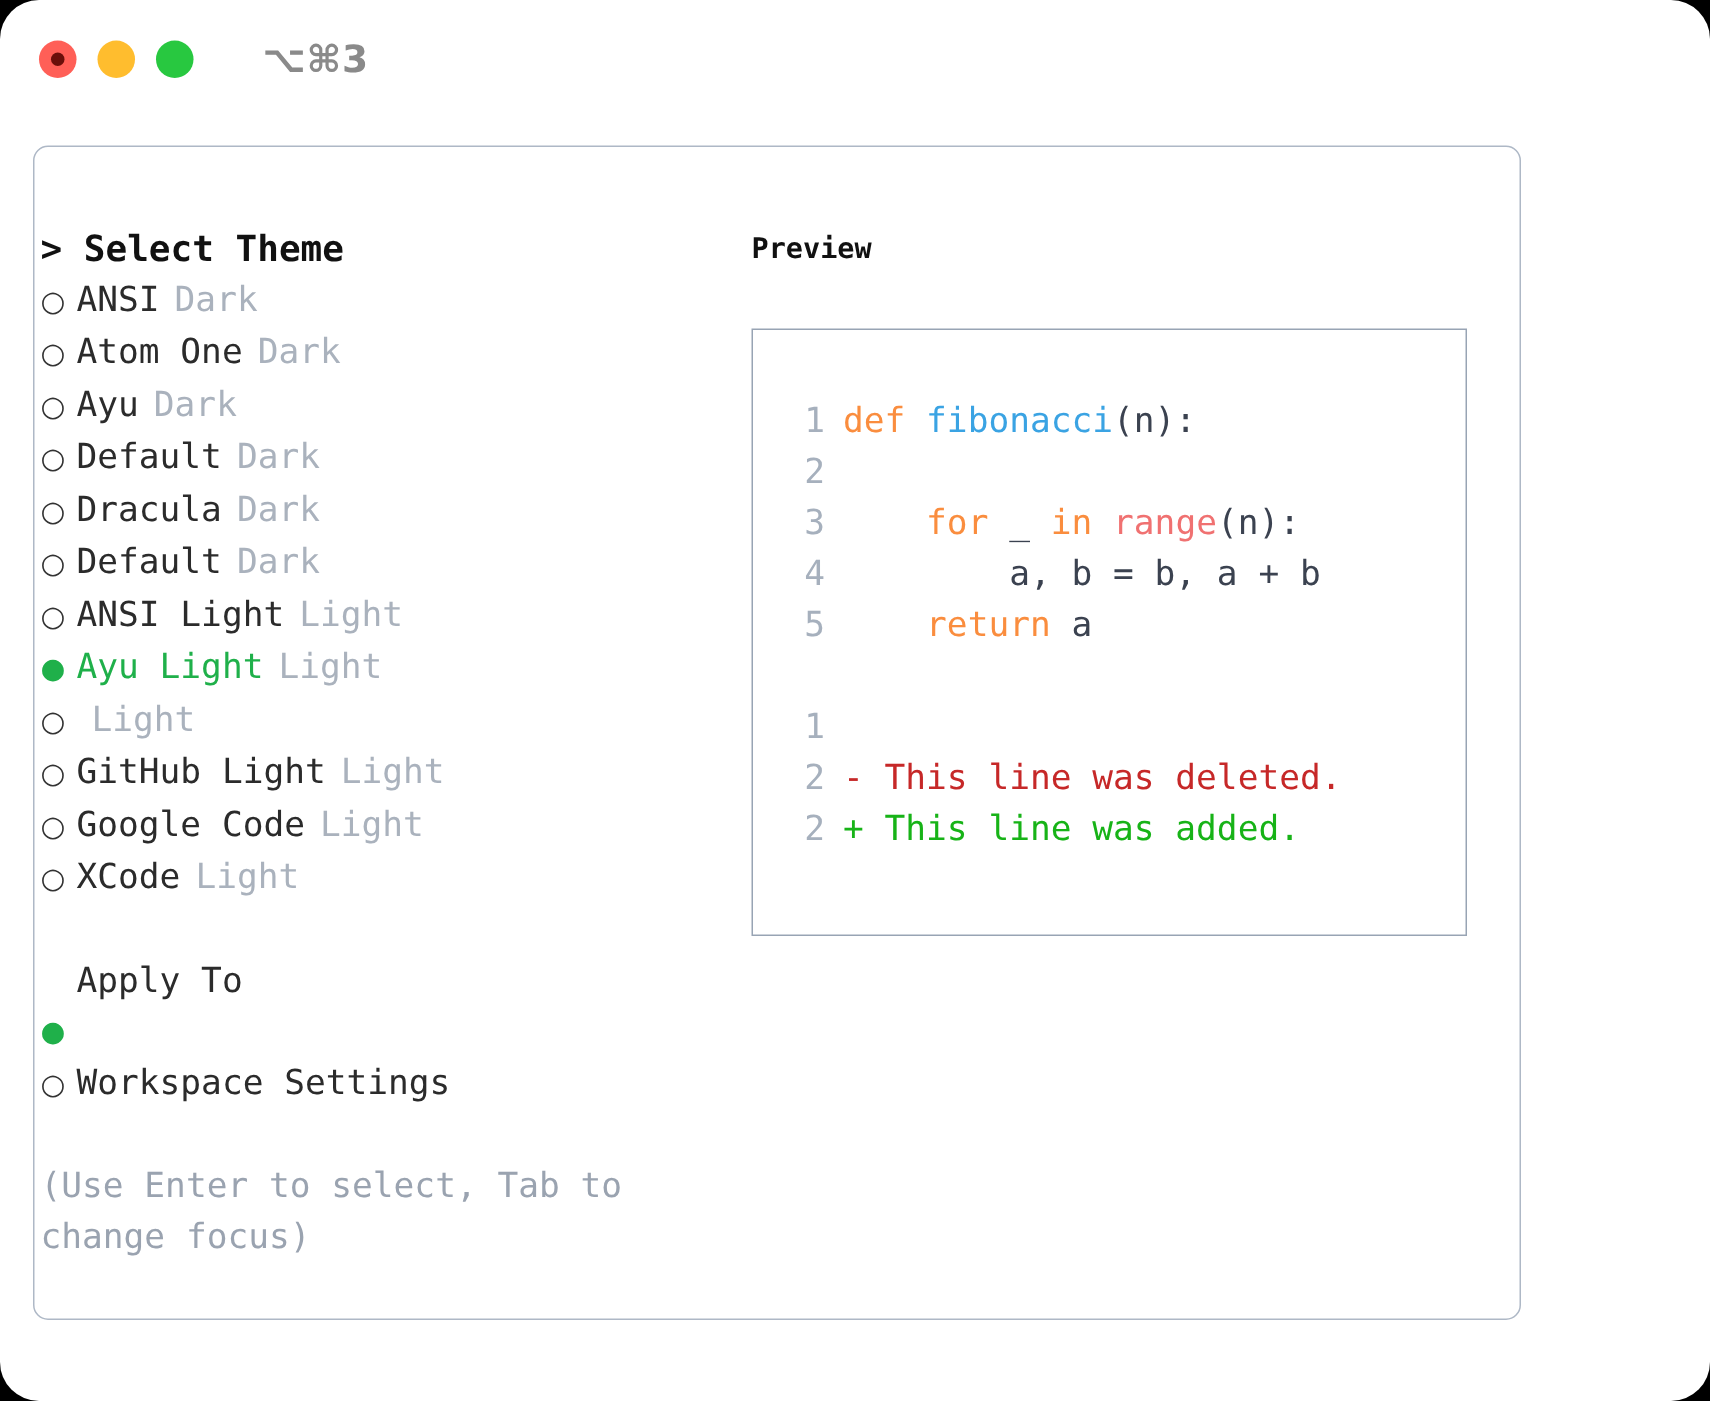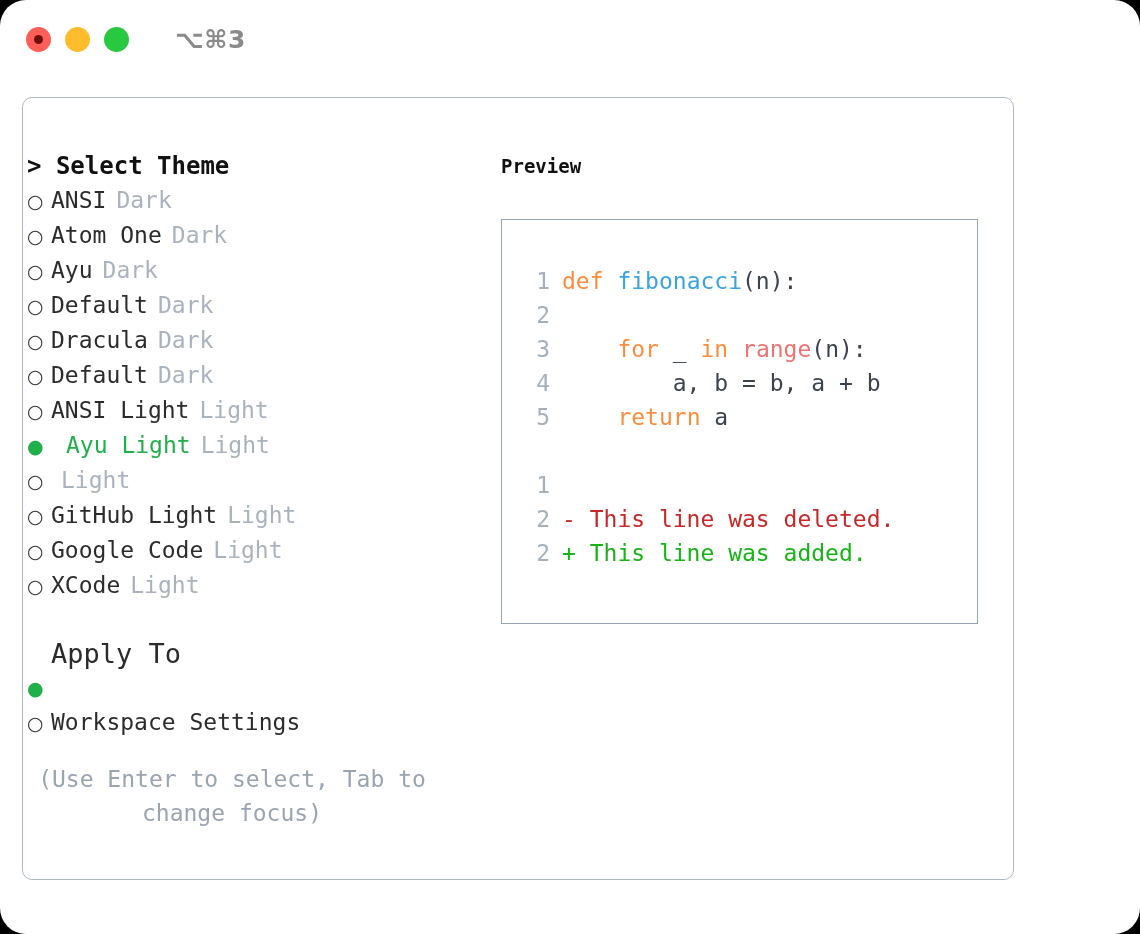--- a/index.html
+++ b/index.html
@@ -127,45 +127,44 @@
     flex: 0 0 24px;
     color: #333333;
     font-family: "DejaVu Sans", sans-serif;
     font-size: 19px;
   }
   .opt.selected .bullet { color: #1fb04a; }
 
   .opt-label {
     color: #2b2b2b;
   }
-  .opt.selected .opt-label { color: #1fb04a; margin-left: 15px; }
+  .opt.selected .opt-label { color: #1fb04a; }
 
   .opt-tag {
     color: #aab2bd;
     margin-left: 10px;
   }
 
   .group-title {
-    font-size: 27px;
+    font-size: 23px;
     color: #2b2b2b;
     line-height: 34px;
     padding-left: 24px;
     white-space: pre;
   }
 
   .spacer-sm { height: 34px; }
 
   .hint {
-    margin-top: 22px;
+    margin-top: 34px;
     font-size: 23px;
     color: #9aa3b0;
     line-height: 34px;
     width: 410px;
     white-space: pre-wrap;
-    text-align: center;
   }
 
   
   .right-col {
     position: absolute;
     left: 478px;
     top: 51px;
     width: 490px;
   }
   .preview-title {

